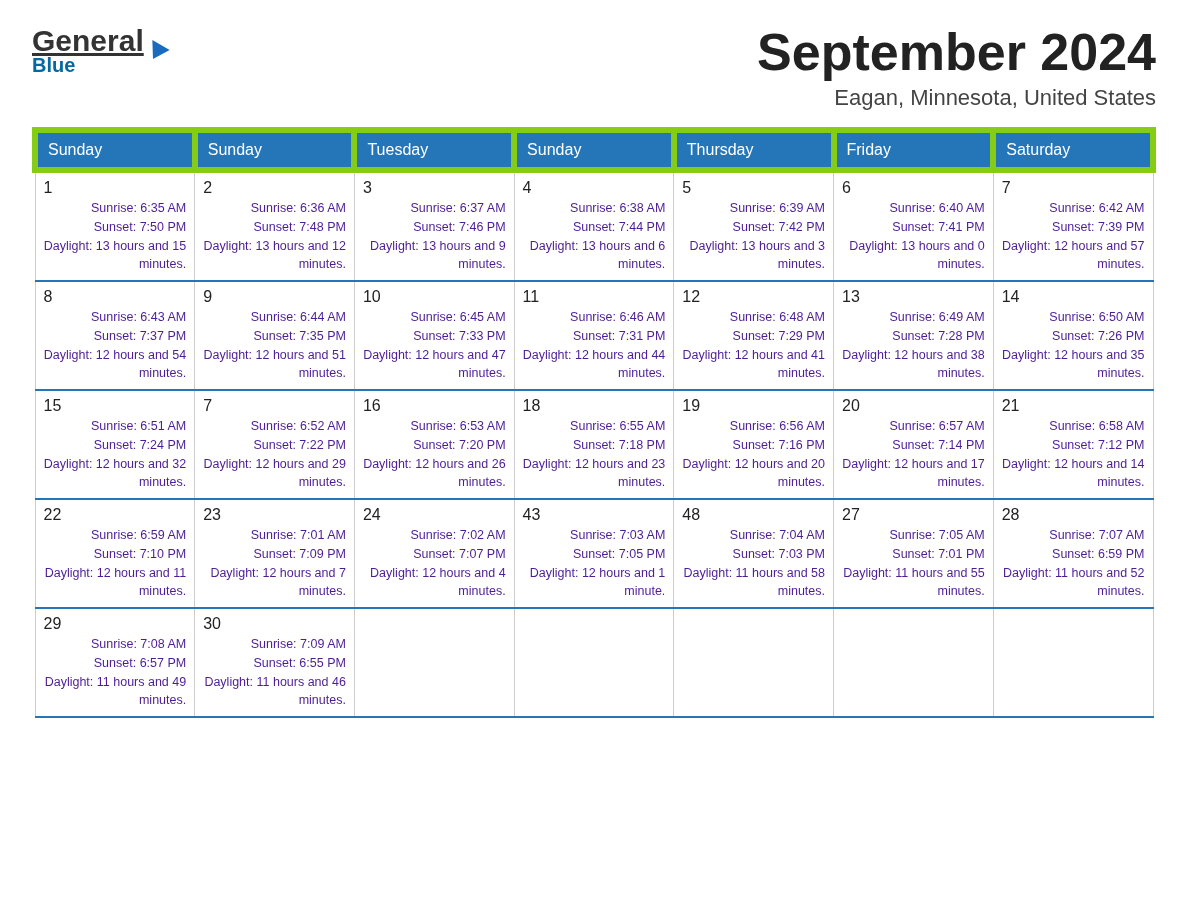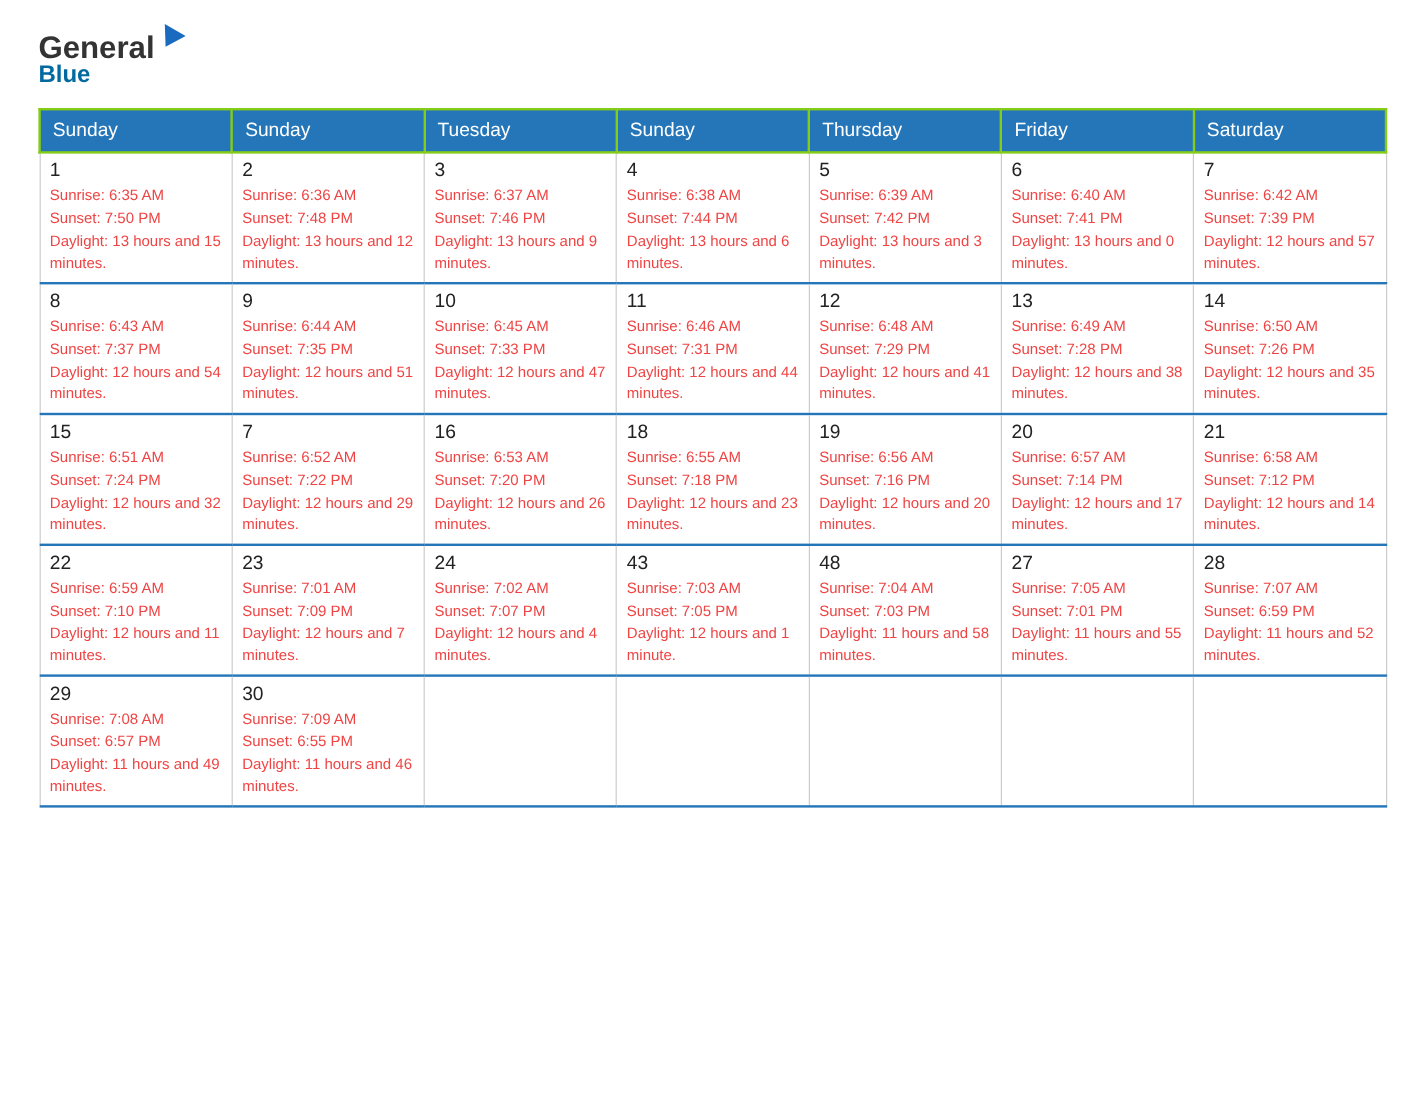--- a/index.html
+++ b/index.html
@@ -15,25 +15,26 @@
       justify-content: space-between;
       align-items: flex-start;
       margin-bottom: 16px;
     }
     .logo {
       display: flex;
       flex-direction: column;
       align-items: flex-start;
     }
     .logo-text {
-      font-size: 26px;
+      font-size: 30px;
       font-weight: bold;
       color: #333;
       display: flex;
-      align-items: flex-start;
+      align-items: flex-end;
+      text-decoration: underline;
     }
     .logo-general { color: #333; }
     .logo-triangle {
       width: 0; height: 0;
       border-left: 10px solid transparent;
       border-right: 10px solid transparent;
       border-top: 16px solid #1a6bbf;
       display: inline-block;
       margin-left: 3px;
       margin-bottom: -2px;
@@ -64,58 +65,63 @@
       border-collapse: collapse;
       margin-top: 8px;
     }
     .calendar-table th {
       background-color: #2576b8;
       color: #ffffff;
       text-align: left;
       padding: 8px 10px;
       font-size: 16px;
       font-weight: normal;
-      border: 2px solid #84cc16;
+      border: 6px solid #84cc16;
     }
     .calendar-table td {
       border: 1px solid #ccc;
       vertical-align: top;
       padding: 6px 8px;
       width: 14.28%;
       min-height: 90px;
     }
     .day-number {
       font-size: 16px;
       font-weight: normal;
       color: #222;
       display: block;
       margin-bottom: 2px;
     }
     .day-info {
       font-size: 12.5px;
-      color: #ef4444;
+      color: #4c1d95;
       line-height: 1.5;
+      text-align: right;
     }
     .empty-cell {
       background: #fff;
     }
     .week-row td {
       border-bottom: 2px solid #2576b8;
     }
   </style>
 </head>
 <body>
 
 <div class="header-row">
   <div class="logo">
     <div class="logo-text">
       <span class="logo-general">General</span>
       <span class="logo-triangle"></span>
     </div>
     <div class="logo-underline">Blue</div>
+  </div>
+  <div class="title-section">
+    <div class="month-title">September 2024</div>
+    <div class="location-title">Eagan, Minnesota, United States</div>
   </div>
 </div>
 
 <table class="calendar-table">
   <thead>
     <tr>
     <th>Sunday</th>
         <th>Sunday</th>
         <th>Tuesday</th>
         <th>Sunday</th>

